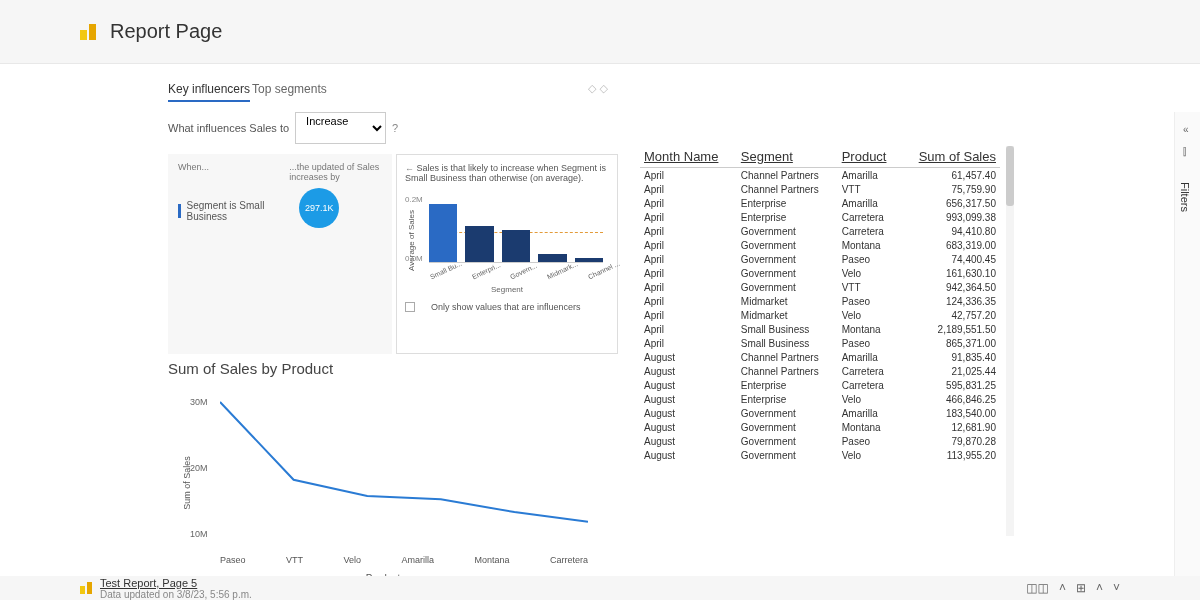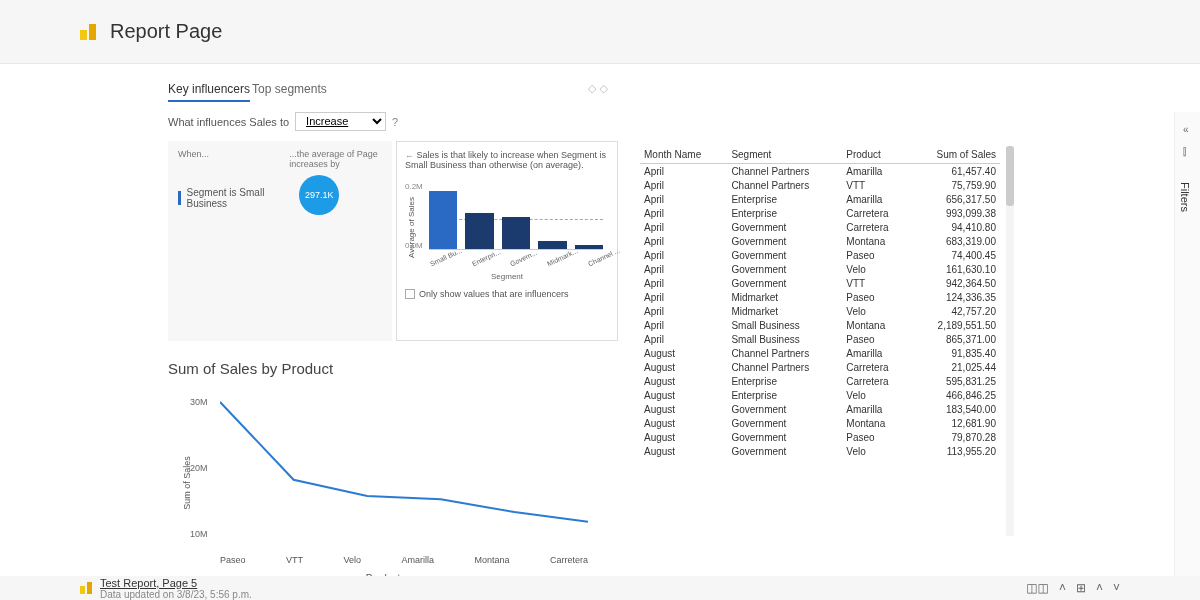--- a/index.html
+++ b/index.html
@@ -10,21 +10,21 @@
 .header .logo::after { content: ""; position: absolute; right: 0; bottom: 0; width: 7px; height: 16px; background: #e6a600; }
 .header h1 { font-size: 20px; font-weight: 300; color: #333; }
 .canvas { position: relative; background: #fff; margin: 0; height: 528px; border-bottom: 1px solid #e6e6e6; }
 .ki-visual { position: absolute; left: 168px; top: 18px; width: 450px; }
 .tabs { display: flex; gap: 2px; font-size: 12px; }
 .tab { padding-bottom: 4px; cursor: pointer; }
 .tab.active { border-bottom: 2px solid #2a6ac4; color: #333; font-weight: 500; }
 .tab.inactive { color: #666; }
 .ki-icons { position: absolute; right: 10px; top: 0; color: #bbb; font-size: 11px; }
 .question-row { display: flex; align-items: center; gap: 6px; margin-top: 10px; font-size: 11px; color: #555; }
-.question-row select { font-size: 11px; padding: 1px 20px 2px 6px; border: 1px solid #ccc; background: #fff; text-decoration: underline; }
+.question-row select { font-size: 11px; padding: 1px 20px 15px 6px; border: 1px solid #ccc; background: #fff; }
 .qmark { color: #888; }
 .ki-body { display: flex; margin-top: 10px; height: 200px; }
 .ki-left { flex: 1; background: #f7f7f7; padding: 8px 10px; font-size: 10px; color: #555; display: flex; }
 .ki-left .col-when { flex: 1.2; }
 .ki-left .col-avg { flex: 1; position: relative; }
 .ki-left .lbl { font-size: 9px; color: #777; }
 .influencer-row { display: flex; align-items: center; margin-top: 28px; }
 .inf-bar { width: 3px; height: 14px; background: #2a6ac4; margin-right: 6px; }
 .bubble { width: 40px; height: 40px; border-radius: 50%; background: #1c9be6; color: #fff; display: flex; align-items: center; justify-content: center; font-size: 9px; position: absolute; top: 26px; left: 10px; }
 .ki-right { flex: 1; background: #fff; border: 1px solid #ddd; padding: 8px; font-size: 9px; color: #555; margin-left: 4px; }
@@ -32,33 +32,33 @@
 .bar-chart { position: relative; height: 90px; margin-top: 8px; }
 .yaxis { position: absolute; left: -24px; top: 50%; transform: rotate(-90deg); font-size: 8px; white-space: nowrap; }
 .ticks { position: absolute; left: 0; font-size: 8px; color: #888; }
 .bars { position: absolute; left: 24px; right: 6px; bottom: 18px; top: 4px; display: flex; align-items: flex-end; gap: 8px; border-bottom: 1px solid #ccc; }
 .bar { flex: 1; background: #1b3b6f; }
 .bar.hi { background: #2a6ac4; }
 .dashed { position: absolute; left: 24px; right: 6px; border-top: 1.5px dashed #e39b3a; bottom: 48px; }
 .catlabels { position: absolute; left: 24px; right: 6px; bottom: 0; display: flex; gap: 8px; font-size: 7px; color: #666; }
 .catlabels span { flex: 1; transform: rotate(-25deg); transform-origin: left top; white-space: nowrap; display: block; }
 .xaxis-lbl { text-align: center; font-size: 8px; color: #666; margin-top: 4px; }
-.checkbox-row { display: flex; align-items: center; gap: 4px; font-size: 9px; margin-top: 8px; }
+.checkbox-row { display: flex; align-items: center; gap: 16px; font-size: 9px; margin-top: 8px; }
 .checkbox-row .cb { width: 10px; height: 10px; border: 1px solid #aaa; }
 .line-visual { position: absolute; left: 168px; top: 296px; width: 430px; }
 .line-title { font-size: 15px; color: #444; }
 .line-chart { position: relative; height: 190px; margin-top: 6px; }
 .yaxis2 { position: absolute; left: -8px; top: 50%; transform: rotate(-90deg); font-size: 9px; color: #555; white-space: nowrap; }
 .yticks2 { position: absolute; left: 22px; font-size: 9px; color: #666; }
 .plot { position: absolute; left: 52px; right: 10px; top: 6px; bottom: 22px; }
 .xlabels { position: absolute; left: 52px; right: 10px; bottom: 8px; display: flex; justify-content: space-between; font-size: 9px; color: #555; }
 .xaxis2-lbl { text-align: center; font-size: 10px; color: #555; }
 .table-visual { position: absolute; left: 640px; top: 82px; width: 360px; height: 390px; font-size: 10px; color: #333; }
 .table-visual table { width: 100%; border-collapse: collapse; }
-.table-visual th { text-align: left; font-weight: 400; padding: 3px 4px; border-bottom: 1px solid #ccc; color: #333; font-size: 10px; }
+.table-visual th { text-align: left; font-weight: 400; padding: 3px 4px; border-bottom: 1px solid #ccc; color: #333; font-size: 13px; text-decoration: underline; }
 .table-visual td { padding: 1.5px 4px; font-size: 10px; }
 .table-visual td.num { text-align: right; }
 .table-visual .total-row td { border-top: 1px solid #ccc; font-weight: 600; padding-top: 3px; }
 .scrollbar { position: absolute; right: -14px; top: 0; bottom: 0; width: 8px; background: #f4f4f4; }
 .scrollbar .thumb { position: absolute; left: 0; top: 0; width: 8px; height: 60px; background: #ccc; border-radius: 3px; }
 .filters-pane { position: absolute; right: 0; top: 48px; width: 26px; height: 528px; background: #fafafa; border-left: 1px solid #eee; }
 .filters-pane .collapse-ic { position: absolute; top: 12px; left: 8px; font-size: 10px; color: #666; }
 .filters-pane .filter-ic { position: absolute; top: 34px; left: 8px; font-size: 10px; color: #666; }
 .filters-pane .label { position: absolute; top: 70px; left: 4px; writing-mode: vertical-rl; font-size: 11px; color: #333; }
 .footer { position: absolute; left: 0; right: 0; bottom: 0; height: 24px; background: #f6f6f6; display: flex; align-items: center; padding: 0 80px; font-size: 11px; }
@@ -94,21 +94,21 @@
     <div class="ki-body">
       <div class="ki-left">
         <div class="col-when">
           <div class="lbl">When...</div>
           <div class="influencer-row">
             <div class="inf-bar"></div>
             <span>Segment is Small Business</span>
           </div>
         </div>
         <div class="col-avg">
-          <div class="lbl">...the average of Page increases by</div>
+          <div class="lbl">...the updated of Sales increases by</div>
           <div class="bubble">297.1K</div>
         </div>
       </div>
       <div class="ki-right">
         <div><span class="arrow-back">←</span>
           <span>Sales is that likely to increase when Segment is Small Business than otherwise (on average).</span></div>
         <div class="bar-chart">
           <div class="yaxis">Average of Sales</div>
           <div class="ticks" style="top:4px">0.2M</div>
           <div class="ticks" style="bottom:18px">0.0M</div>

